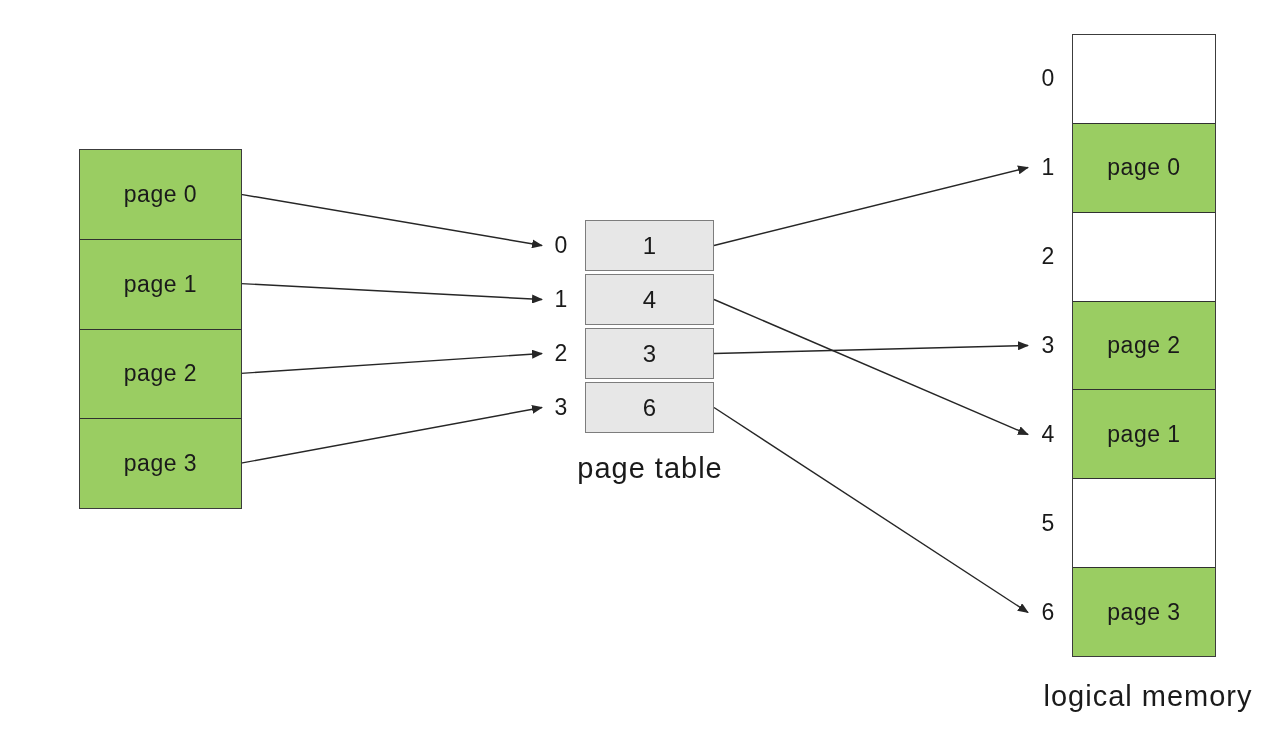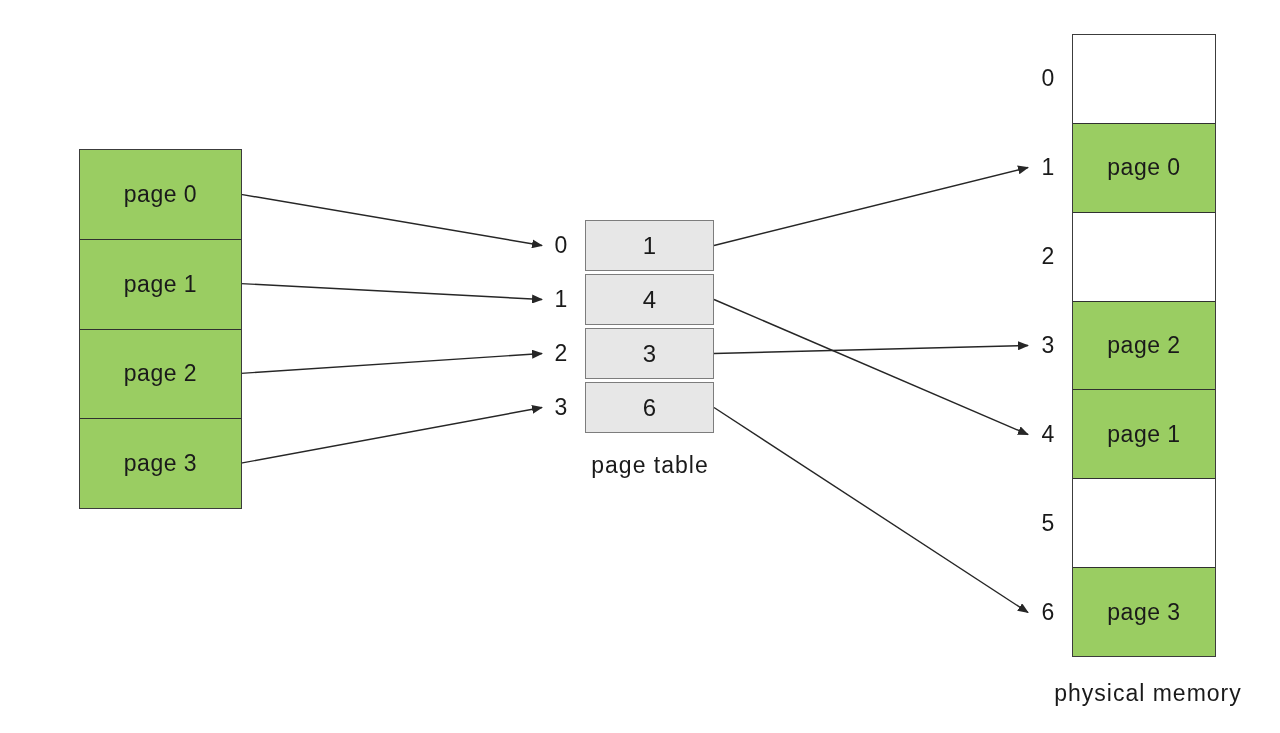--- a/index.html
+++ b/index.html
@@ -45,21 +45,21 @@
   .pm-frame{
     flex:1;display:flex;align-items:center;justify-content:center;
     font-size:23px;letter-spacing:0.5px;border-top:1.5px solid #303030;
   }
   .pm-frame:first-child{border-top:none;}
   .pm-frame.green{background:#9ACD62;}
   .pm-indices{position:absolute;left:1034px;top:34px;width:28px;}
   .pm-idx{height:89px;line-height:89px;text-align:center;font-size:23px;}
 
   
-  .caption{position:absolute;font-size:23px;letter-spacing:1px;white-space:nowrap;}
+  .caption{position:absolute;font-size:29px;letter-spacing:1px;white-space:nowrap;}
   .lm-label{left:62px;top:546px;}
   .pt-label{left:650px;top:452px;transform:translateX(-50%);}
   .pm-label{left:1148px;top:680px;transform:translateX(-50%);}
 </style>
 </head>
 <body>
 
 <div class="canvas">
 
   <svg class="arrows" width="1280" height="733" viewBox="0 0 1280 733" xmlns="http://www.w3.org/2000/svg">
@@ -113,15 +113,15 @@
       <div class="pm-idx">0</div>
       <div class="pm-idx">1</div>
       <div class="pm-idx">2</div>
       <div class="pm-idx">3</div>
       <div class="pm-idx">4</div>
       <div class="pm-idx">5</div>
       <div class="pm-idx">6</div>
     </div>
 
   <div class="caption pt-label">page table</div>
-  <div class="caption pm-label">physical memory</div>
+  <div class="caption pm-label">logical memory</div>
 
 </div>
 
 </body></html>

